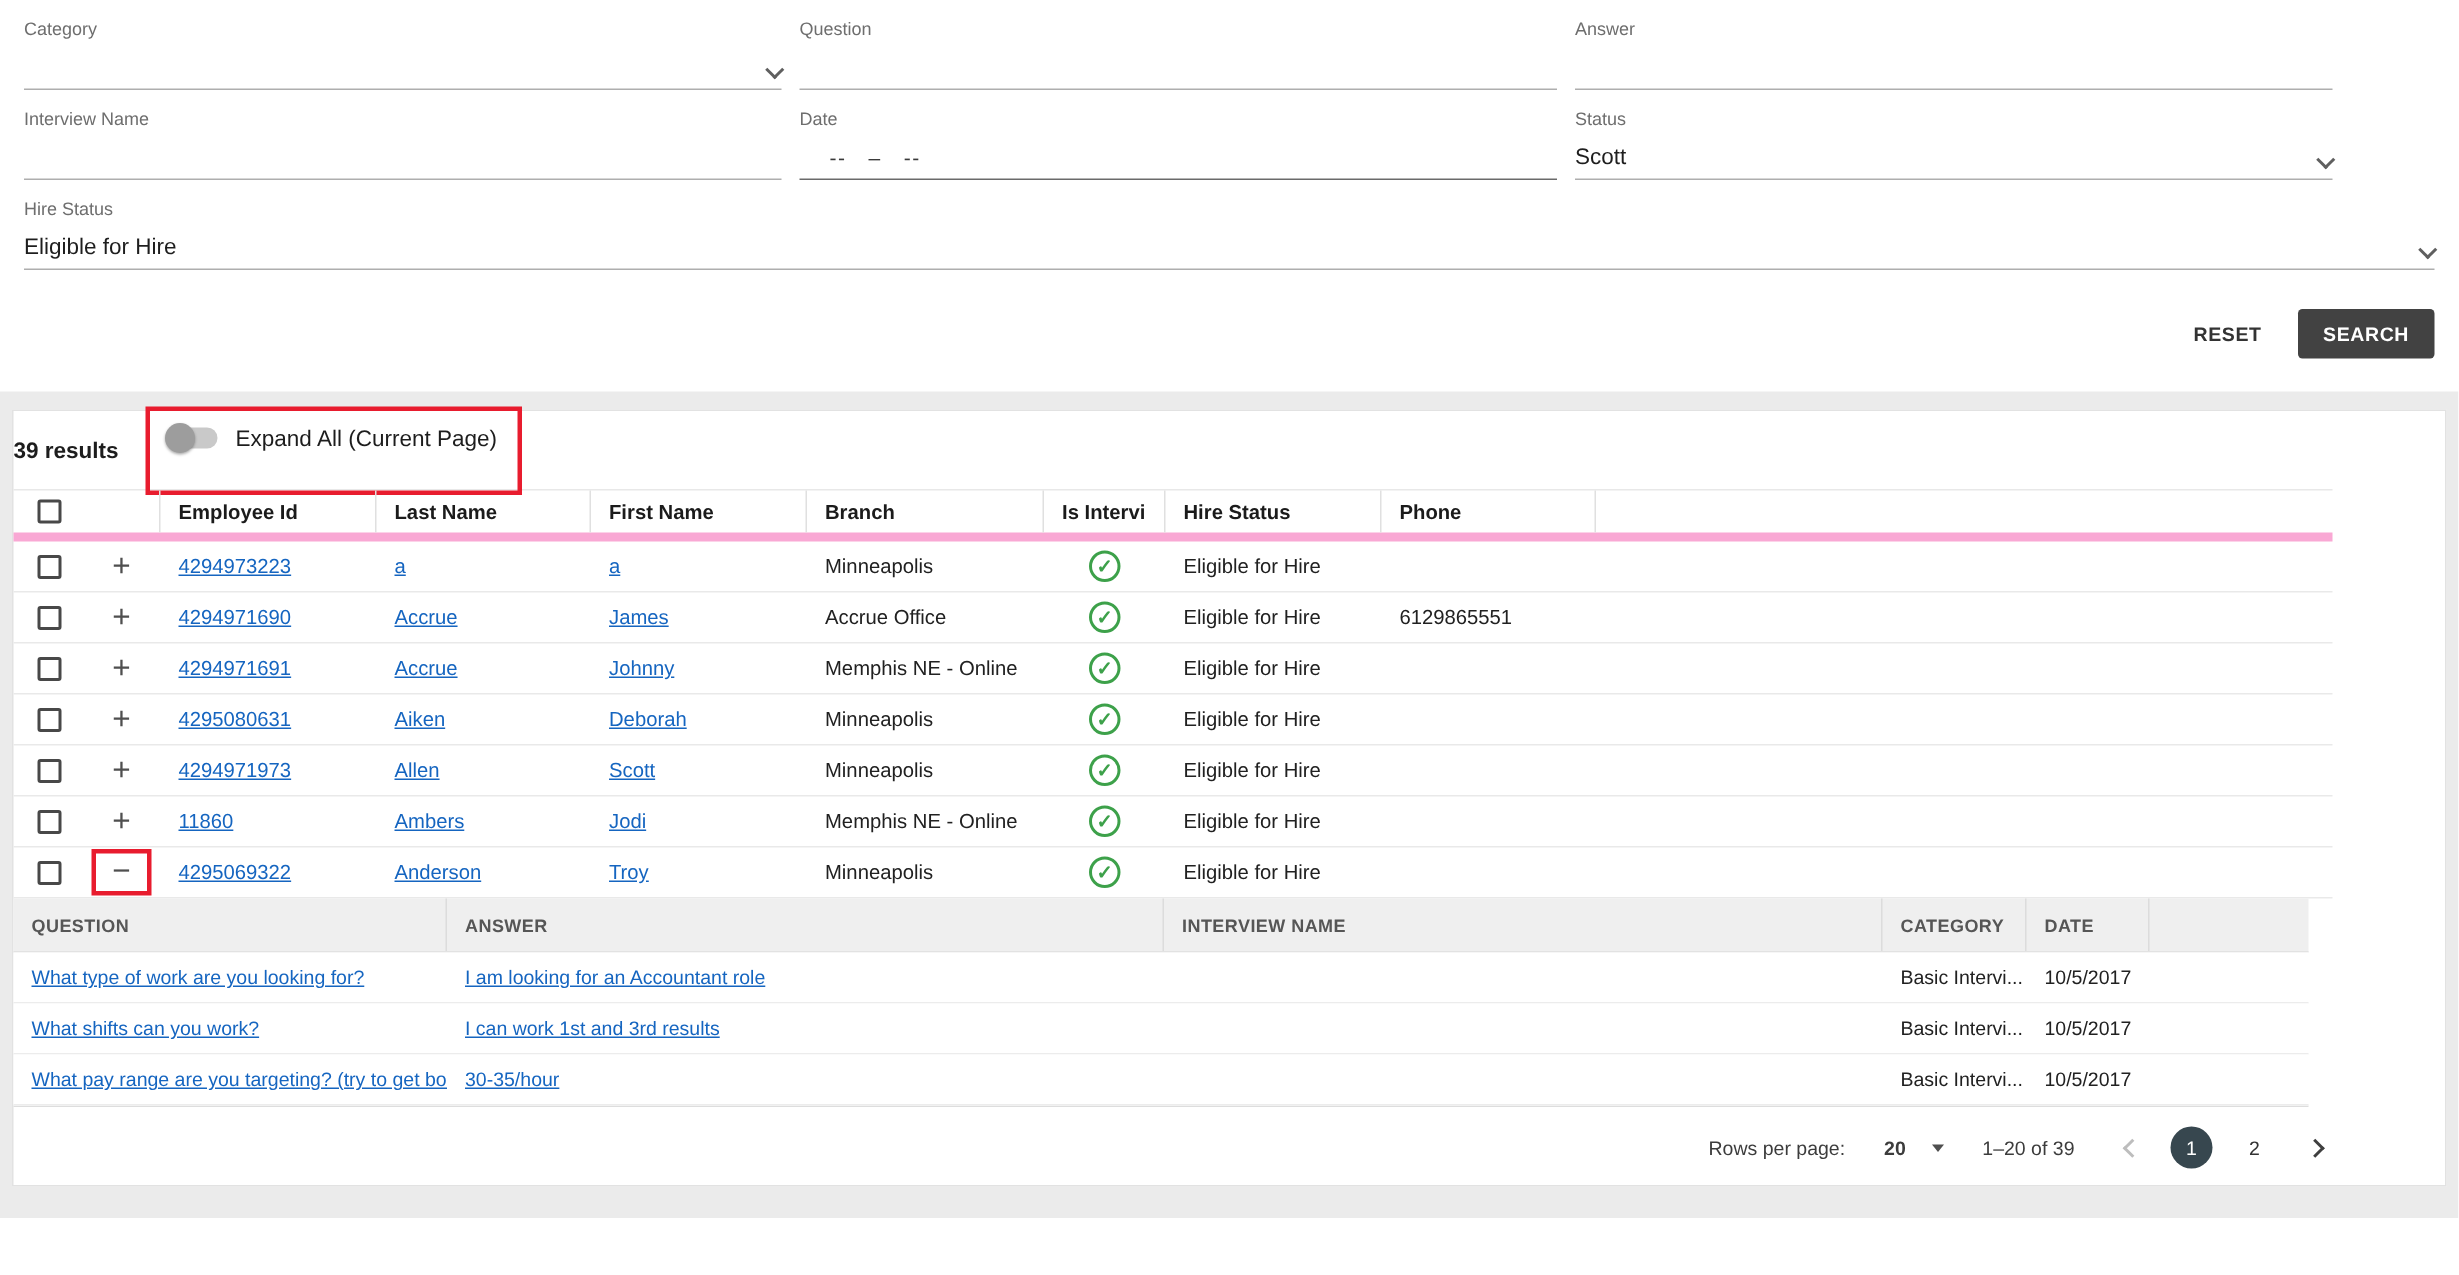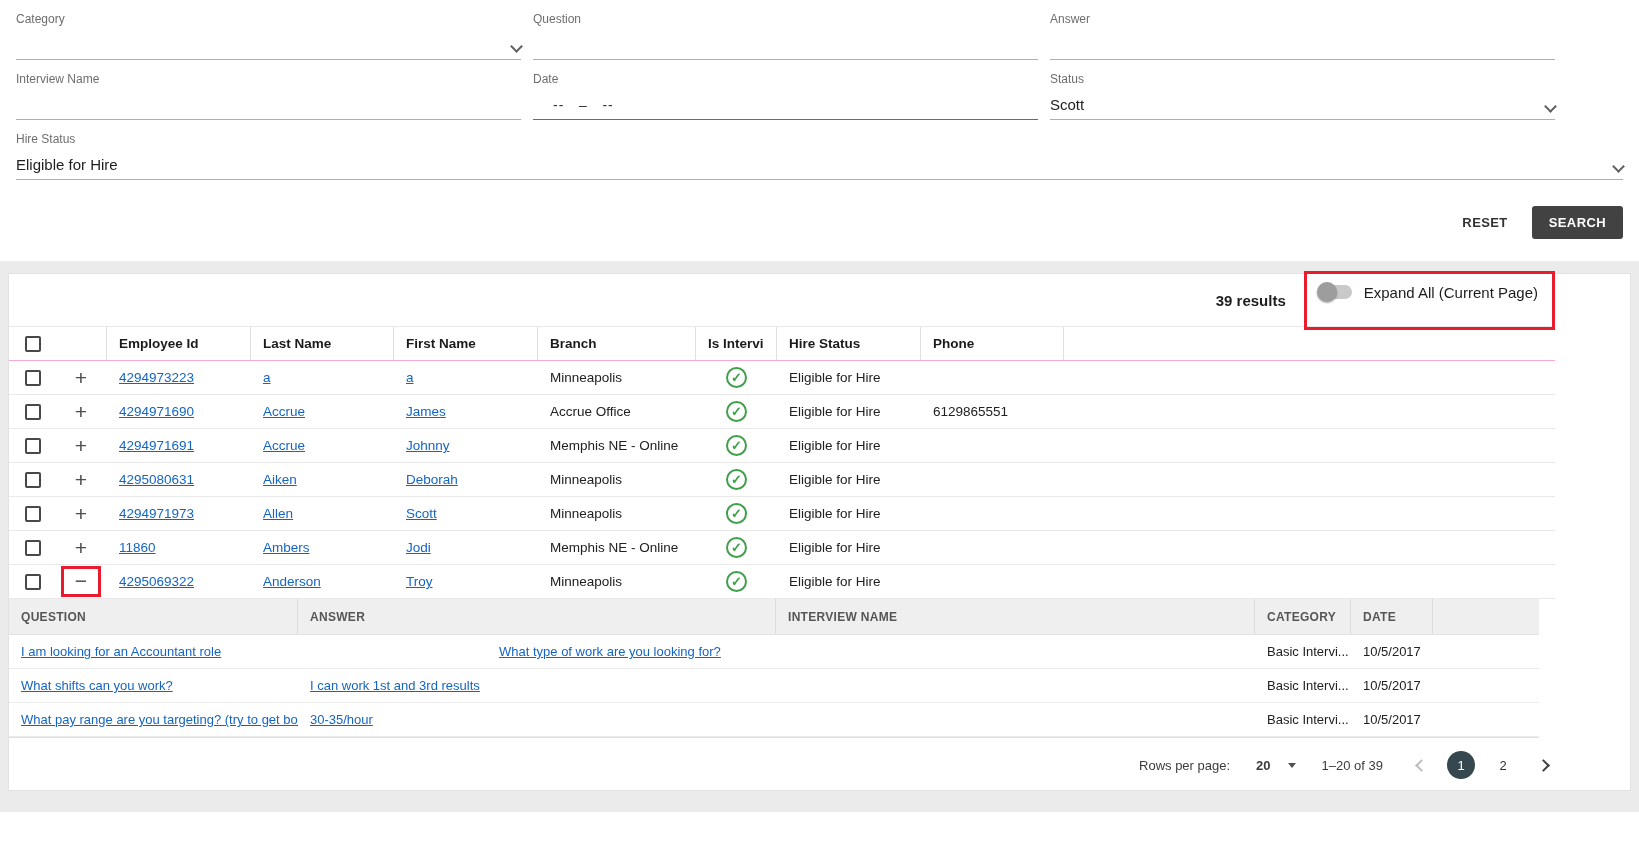--- a/index.html
+++ b/index.html
@@ -27,30 +27,30 @@
   .actions { display:flex; justify-content:flex-end; align-items:center; gap:14px; padding:14px 0 22px; }
   .btn-text { background:none; border:none; font-family:inherit; font-size:13px; font-weight:700;
               letter-spacing:.4px; color:#333; cursor:pointer; padding:8px 10px; }
   .btn-dark { background:#424242; color:#fff; border:none; font-family:inherit; font-size:13px;
               font-weight:700; letter-spacing:.4px; padding:9px 17px; border-radius:3px; cursor:pointer; }
 
   
   .results-wrap { background:#ebebeb; padding:12px 8px 0 8px; flex:1; }
   .card { background:#fff; border:1px solid #e2e2e2; padding-right:75px; }
 
-  .card-top { height:52px; display:flex; align-items:center; justify-content:flex-end; gap:18px; }
+  .card-top { height:52px; display:flex; align-items:center; justify-content:flex-start; gap:18px; }
   .results-count { font-size:15px; font-weight:700; color:#1d1d1d; }
   .annotation { border:3px solid #e81c2e; display:flex; align-items:center; gap:12px; padding:10px 14px 26px 12px; }
   .switch { width:33px; height:14px; background:#c9c9c9; border-radius:7px; position:relative; cursor:pointer; flex:none; }
   .knob { position:absolute; left:-2px; top:-3px; width:20px; height:20px; border-radius:50%;
           background:#9d9d9d; box-shadow:0 1px 2px rgba(0,0,0,.35); }
   .switch-label { font-size:15px; color:#1d1d1d; }
 
   
-  .thead { display:flex; align-items:center; height:35px; border-top:1px solid #e8e8e8; border-bottom:1px solid #f9a8d4; }
+  .thead { display:flex; align-items:center; height:35px; border-top:1px solid #e8e8e8; border-bottom:6px solid #f9a8d4; }
   .th { font-weight:700; font-size:13.5px; color:#1b1b1b; white-space:nowrap; }
   .cell { padding-left:12px; display:flex; align-items:center; height:100%; white-space:nowrap; }
   .c-check  { width:46px; padding-left:16px; }
   .c-expand { width:52px; justify-content:center; padding-left:0; }
   .c-id     { width:144px; }
   .c-last   { width:143px; }
   .c-first  { width:144px; }
   .c-branch { width:158px; }
   .c-active { width:81px; }
   .c-hire   { width:144px; }
@@ -386,25 +386,25 @@
         <div class="dhead">
           <div class="dcell d-q">QUESTION</div>
           <div class="dcell d-a">ANSWER</div>
           <div class="dcell d-i">INTERVIEW NAME</div>
           <div class="dcell d-c">CATEGORY</div>
           <div class="dcell d-d">DATE</div>
           <div class="dcell d-fill"></div>
         </div>
 
         <div class="drow">
+          <div class="dcell d-q">
+              <a class="link">What type of work are you looking for?</a>
+            </div>
           <div class="dcell d-a">
               <a class="link">I am looking for an Accountant role</a>
-            </div>
-          <div class="dcell d-q">
-              <a class="link">What type of work are you looking for?</a>
             </div>
           <div class="dcell d-i"></div>
           <div class="dcell d-c">Basic Intervi...</div>
           <div class="dcell d-d">10/5/2017</div>
           <div class="dcell d-fill"></div>
         </div>
         <div class="drow">
           <div class="dcell d-q">
               <a class="link">What shifts can you work?</a>
             </div>

